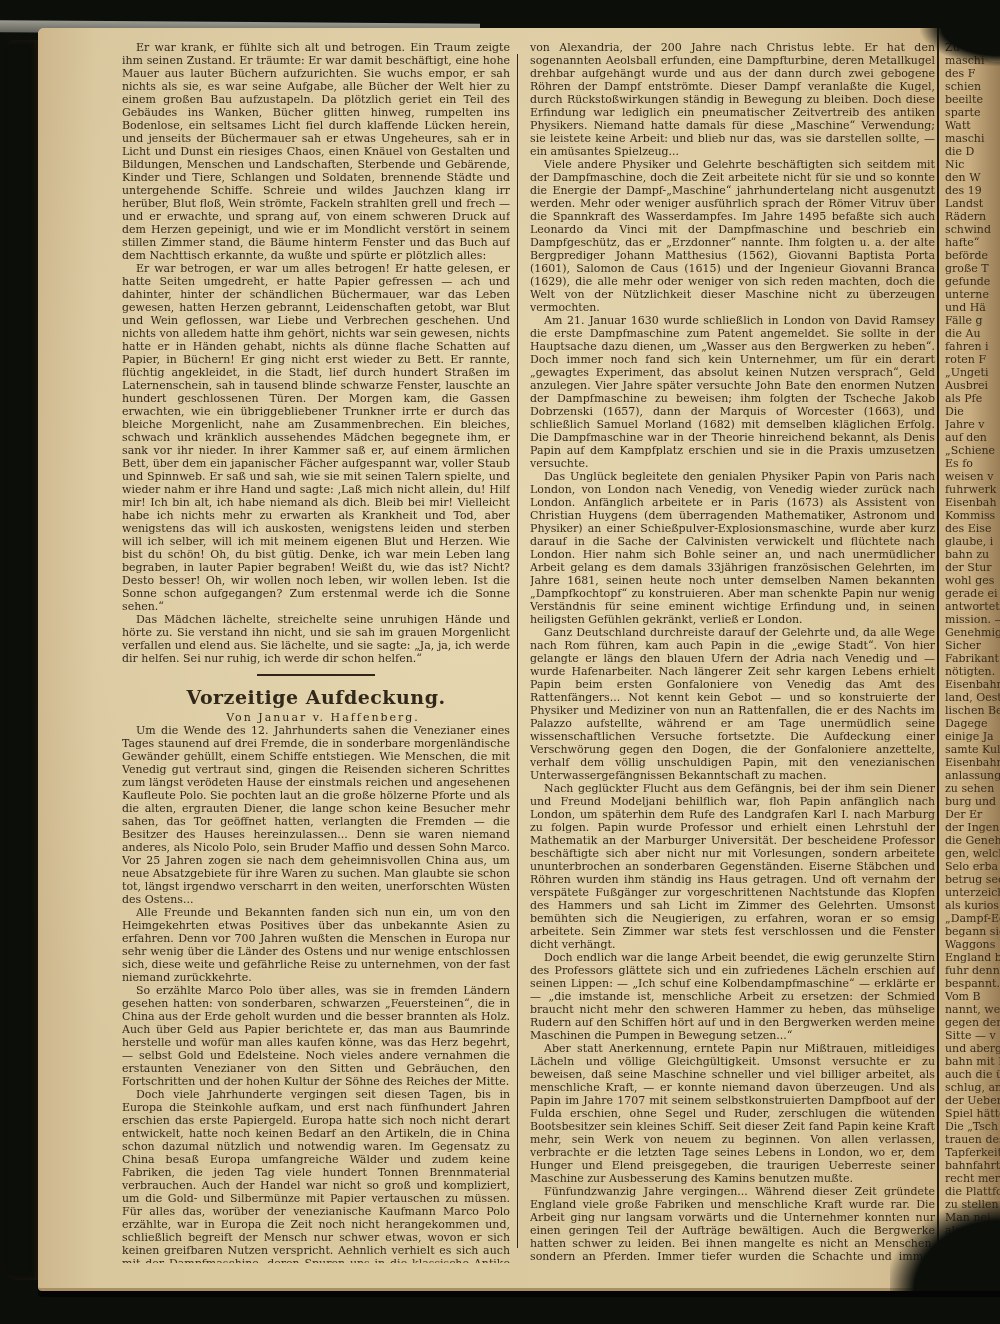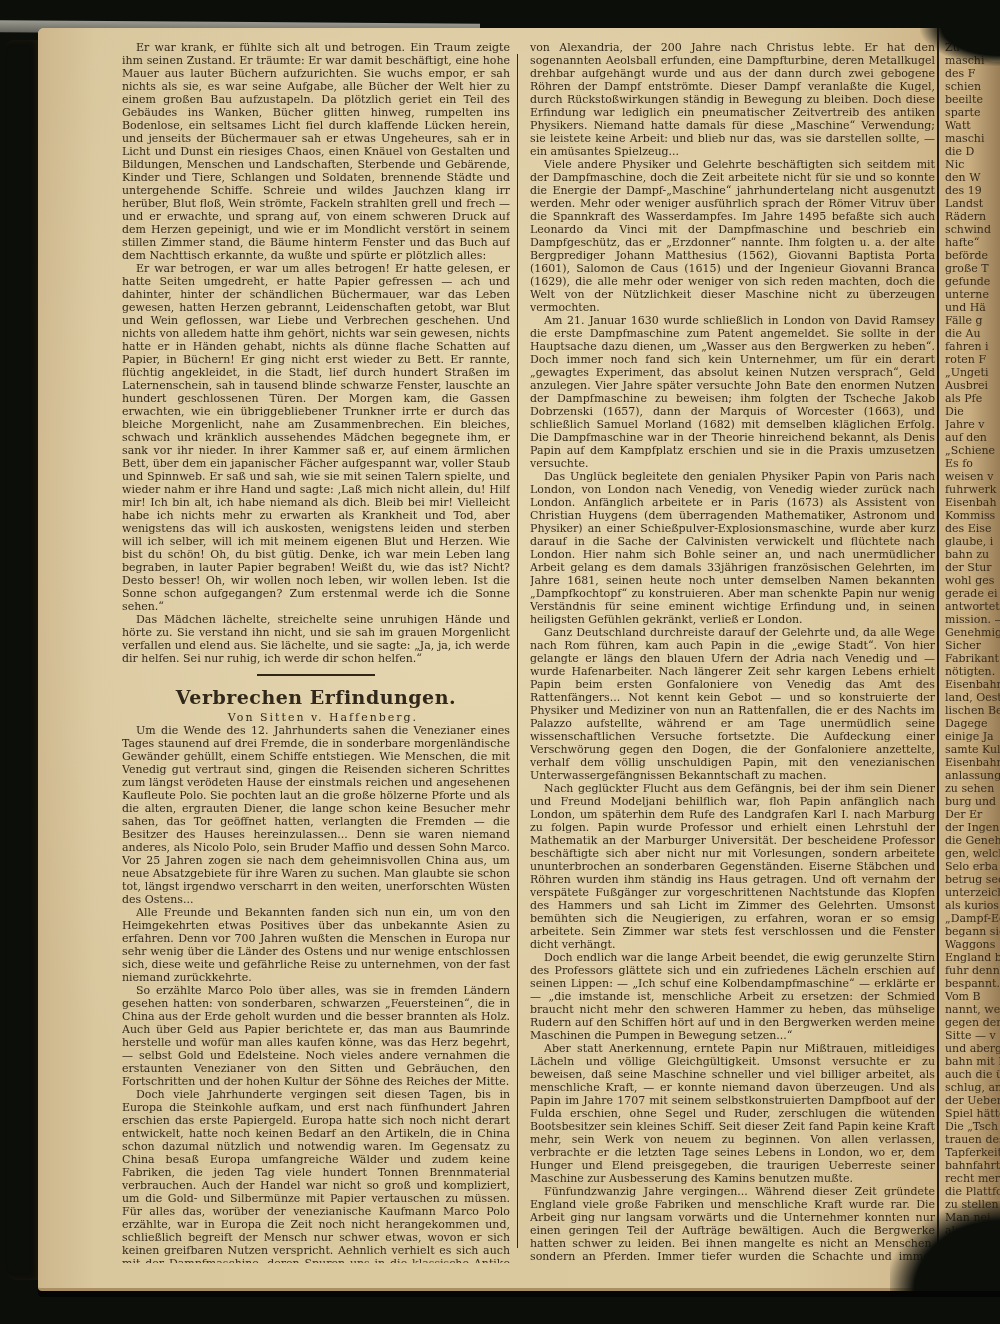--- a/index.html
+++ b/index.html
@@ -75,23 +75,23 @@
 
   <section class="col col-left">
     <div>
         <p>Er war krank, er fühlte sich alt und betrogen. Ein Traum zeigte ihm seinen Zustand. Er träumte: Er war damit beschäftigt, eine hohe Mauer aus lauter Büchern aufzurichten. Sie wuchs empor, er sah nichts als sie, es war seine Aufgabe, alle Bücher der Welt hier zu einem großen Bau aufzustapeln. Da plötzlich geriet ein Teil des Gebäudes ins Wanken, Bücher glitten hinweg, rumpelten ins Bodenlose, ein seltsames Licht fiel durch klaffende Lücken herein, und jenseits der Büchermauer sah er etwas Ungeheures, sah er in Licht und Dunst ein riesiges Chaos, einen Knäuel von Gestalten und Bildungen, Menschen und Landschaften, Sterbende und Gebärende, Kinder und Tiere, Schlangen und Soldaten, brennende Städte und untergehende Schiffe. Schreie und wildes Jauchzen klang irr herüber, Blut floß, Wein strömte, Fackeln strahlten grell und frech — und er erwachte, und sprang auf, von einem schweren Druck auf dem Herzen gepeinigt, und wie er im Mondlicht verstört in seinem stillen Zimmer stand, die Bäume hinterm Fenster und das Buch auf dem Nachttisch erkannte, da wußte und spürte er plötzlich alles:</p>
         <p>Er war betrogen, er war um alles betrogen! Er hatte gelesen, er hatte Seiten umgedreht, er hatte Papier gefressen — ach und dahinter, hinter der schändlichen Büchermauer, war das Leben gewesen, hatten Herzen gebrannt, Leidenschaften getobt, war Blut und Wein geflossen, war Liebe und Verbrechen geschehen. Und nichts von alledem hatte ihm gehört, nichts war sein gewesen, nichts hatte er in Händen gehabt, nichts als dünne flache Schatten auf Papier, in Büchern! Er ging nicht erst wieder zu Bett. Er rannte, flüchtig angekleidet, in die Stadt, lief durch hundert Straßen im Laternenschein, sah in tausend blinde schwarze Fenster, lauschte an hundert geschlossenen Türen. Der Morgen kam, die Gassen erwachten, wie ein übriggebliebener Trunkner irrte er durch das bleiche Morgenlicht, nahe am Zusammenbrechen. Ein bleiches, schwach und kränklich aussehendes Mädchen begegnete ihm, er sank vor ihr nieder. In ihrer Kammer saß er, auf einem ärmlichen Bett, über dem ein japanischer Fächer aufgespannt war, voller Staub und Spinnweb. Er saß und sah, wie sie mit seinen Talern spielte, und wieder nahm er ihre Hand und sagte: ‚Laß mich nicht allein, du! Hilf mir! Ich bin alt, ich habe niemand als dich. Bleib bei mir! Vielleicht habe ich nichts mehr zu erwarten als Krankheit und Tod, aber wenigstens das will ich auskosten, wenigstens leiden und sterben will ich selber, will ich mit meinem eigenen Blut und Herzen. Wie bist du schön! Oh, du bist gütig. Denke, ich war mein Leben lang begraben, in lauter Papier begraben! Weißt du, wie das ist? Nicht? Desto besser! Oh, wir wollen noch leben, wir wollen leben. Ist die Sonne schon aufgegangen? Zum erstenmal werde ich die Sonne sehen.“</p>
         <p>Das Mädchen lächelte, streichelte seine unruhigen Hände und hörte zu. Sie verstand ihn nicht, und sie sah im grauen Morgenlicht verfallen und elend aus. Sie lächelte, und sie sagte: „Ja, ja, ich werde dir helfen. Sei nur ruhig, ich werde dir schon helfen.“</p>
       </div>
 
     <div class="section-rule"></div>
 
-    <h2 class="article-title">Verbrechen Erfindungen.</h2>
-
-    <p class="article-byline">Von Sitten v. Haffenberg.</p>
+    <h2 class="article-title">Vorzeitige Aufdeckung.</h2>
+
+    <p class="article-byline">Von Januar v. Haffenberg.</p>
 
     <div>
         <p>Um die Wende des 12. Jahrhunderts sahen die Venezianer eines Tages staunend auf drei Fremde, die in sonderbare morgenländische Gewänder gehüllt, einem Schiffe entstiegen. Wie Menschen, die mit Venedig gut vertraut sind, gingen die Reisenden sicheren Schrittes zum längst verödeten Hause der einstmals reichen und angesehenen Kaufleute Polo. Sie pochten laut an die große hölzerne Pforte und als die alten, ergrauten Diener, die lange schon keine Besucher mehr sahen, das Tor geöffnet hatten, verlangten die Fremden — die Besitzer des Hauses hereinzulassen... Denn sie waren niemand anderes, als Nicolo Polo, sein Bruder Maffio und dessen Sohn Marco. Vor 25 Jahren zogen sie nach dem geheimnisvollen China aus, um neue Absatzgebiete für ihre Waren zu suchen. Man glaubte sie schon tot, längst irgendwo verscharrt in den weiten, unerforschten Wüsten des Ostens...</p>
         <p>Alle Freunde und Bekannten fanden sich nun ein, um von den Heimgekehrten etwas Positives über das unbekannte Asien zu erfahren. Denn vor 700 Jahren wußten die Menschen in Europa nur sehr wenig über die Länder des Ostens und nur wenige entschlossen sich, diese weite und gefährliche Reise zu unternehmen, von der fast niemand zurückkehrte.</p>
         <p>So erzählte Marco Polo über alles, was sie in fremden Ländern gesehen hatten: von sonderbaren, schwarzen „Feuersteinen“, die in China aus der Erde geholt wurden und die besser brannten als Holz. Auch über Geld aus Papier berichtete er, das man aus Baumrinde herstelle und wofür man alles kaufen könne, was das Herz begehrt, — selbst Gold und Edelsteine. Noch vieles andere vernahmen die erstaunten Venezianer von den Sitten und Gebräuchen, den Fortschritten und der hohen Kultur der Söhne des Reiches der Mitte.</p>
         <p>Doch viele Jahrhunderte vergingen seit diesen Tagen, bis in Europa die Steinkohle aufkam, und erst nach fünfhundert Jahren erschien das erste Papiergeld. Europa hatte sich noch nicht derart entwickelt, hatte noch keinen Bedarf an den Artikeln, die in China schon dazumal nützlich und notwendig waren. Im Gegensatz zu China besaß Europa umfangreiche Wälder und zudem keine Fabriken, die jeden Tag viele hundert Tonnen Brennmaterial verbrauchen. Auch der Handel war nicht so groß und kompliziert, um die Gold- und Silbermünze mit Papier vertauschen zu müssen. Für alles das, worüber der venezianische Kaufmann Marco Polo erzählte, war in Europa die Zeit noch nicht herangekommen und, schließlich begreift der Mensch nur schwer etwas, wovon er sich keinen greifbaren Nutzen verspricht. Aehnlich verhielt es sich auch mit der Dampfmaschine, deren Spuren uns in die klassische Antike führen.</p>
       </div>
   </section>
 
   <div class="vrule1"></div>

